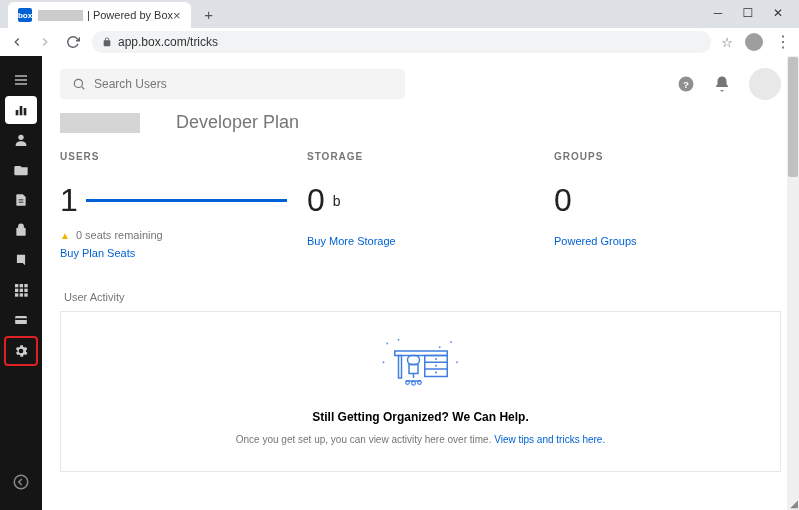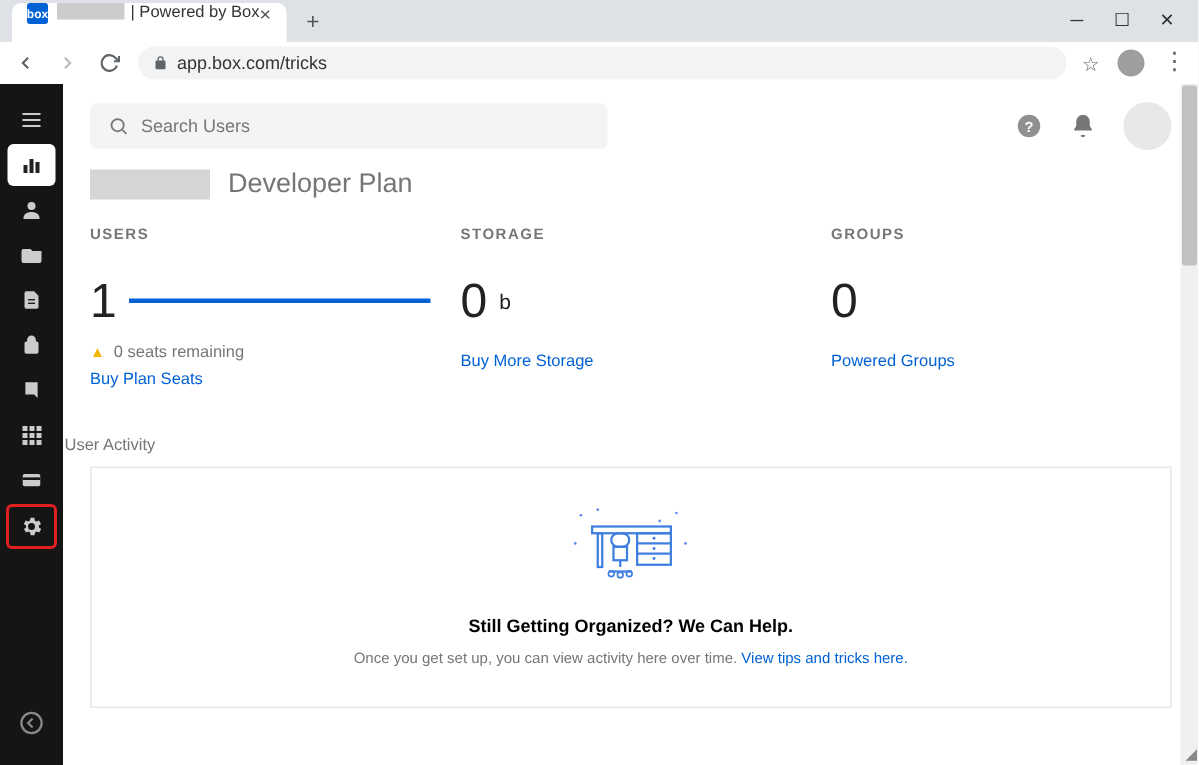--- a/index.html
+++ b/index.html
@@ -1,21 +1,21 @@
 <!DOCTYPE html>
 <html><head>
 <meta charset="utf-8">
 <style>
 * { margin: 0; padding: 0; box-sizing: border-box; font-family: -apple-system, BlinkMacSystemFont, "Segoe UI", Arial, sans-serif; }
 body { width: 799px; height: 510px; overflow: hidden; background: #fff; position: relative; }
 
 
 .browser-chrome { background: #dee1e6; height: 56px; }
 .tab-bar { height: 28px; display: flex; align-items: flex-end; padding-left: 8px; }
-.tab { background: #fff; height: 26px; display: flex; padding: 0 10px; border-radius: 6px 6px 0 0; font-size: 11px; color: #333; min-width: 160px; }
+.tab { background: #fff; height: 26px; display: flex; align-items: center; padding: 0 10px; border-radius: 6px 6px 0 0; font-size: 11px; color: #333; min-width: 160px; }
 .tab-favicon { width: 14px; height: 14px; background: #0061d5; margin-right: 6px; border-radius: 2px; display:flex; align-items:center; justify-content:center; color:#fff; font-size:8px; font-weight:bold;}
 .tab-title-redact { width: 45px; height: 11px; background: #ccc; margin-right: 4px; }
 .tab-close { margin-left: auto; color: #555; font-size: 13px; cursor: pointer; }
 .new-tab { width: 24px; height: 24px; display: flex; align-items: center; justify-content: center; color: #555; font-size: 15px; margin-left: 6px; margin-bottom: 2px; cursor: pointer; }
 .window-controls { position: absolute; top: 0; right: 6px; display: flex; gap: 16px; padding: 6px 8px; color: #333; font-size: 12px; }
 .win-btn { width: 14px; text-align:center; cursor:pointer; }
 
 .addr-bar { background: #fff; height: 28px; display: flex; align-items: center; padding: 0 8px; gap: 10px; }
 .nav-btn { width: 18px; height: 18px; color: #5f6368; display:flex; align-items:center; justify-content:center; cursor:pointer; }
 .nav-btn.disabled { color: #bbb; }
@@ -40,33 +40,33 @@
 .resize-grip { position:absolute; right:1px; bottom:1px; font-size:10px; color:#888; }
 
 .topbar { display:flex; align-items:center; padding: 12px 18px; gap:16px; }
 .search-box { flex:0 0 345px; background:#f4f4f4; border-radius:4px; height:30px; display:flex; align-items:center; padding:0 12px; color:#767676; font-size:12px; gap:8px; }
 .topbar-right { margin-left:auto; display:flex; align-items:center; gap:18px; }
 .help-icon, .bell-icon { color:#909090; cursor:pointer; }
 .avatar { width:32px; height:32px; background:#e8e8e8; border-radius:50%; cursor:pointer; }
 
 .header-row { display:flex; align-items:center; padding: 0 18px 18px; gap:12px; }
 .org-redact { width:80px; height:20px; background:#d5d5d5; }
-.plan-name { font-size:18px; color:#767676; font-weight:400; }
+.plan-name { font-size:18px; color:#767676; font-weight:400;margin-left:24px; }
 
 .stats { display:flex; padding: 0 18px; gap: 20px; }
 .stat { flex:1; }
 .stat-label { font-size:10px; letter-spacing:1px; color:#767676; font-weight:600; margin-bottom:20px; }
 .stat-big { font-size:32px; color:#222; font-weight:400; display:flex; align-items:center; gap:8px; }
 .stat-bar { flex:1; height:3px; background:#0061d5; }
 .stat-unit { font-size:14px; color:#222; }
 .warn-row { display:flex; align-items:center; gap:6px; margin-top:10px; font-size:11px; color:#767676; }
 .warn-tri { color:#f5b400; font-size:10px; }
 .link { color:#0061d5; font-size:11px; cursor:pointer; margin-top:6px; display:inline-block; }
 
-.section-label { padding: 30px 1px 8px; font-size:11px; color:#767676; }
+.section-label { padding: 30px 22px 8px; font-size:11px; color:#767676; }
 .activity-card { margin: 0 18px; border:1px solid #e8e8e8; padding: 24px; text-align:center; }
 .illus { display:flex; justify-content:center; margin-bottom:14px; }
 .act-title { font-size:12px; font-weight:600; color:#000000; margin-bottom:8px; }
 .act-desc { font-size:10px; color:#767676; line-height:1.5; }
 .act-link { color:#0061d5; cursor:pointer; }
 
 svg { display:block; }
 </style>
 </head>
 <body>

